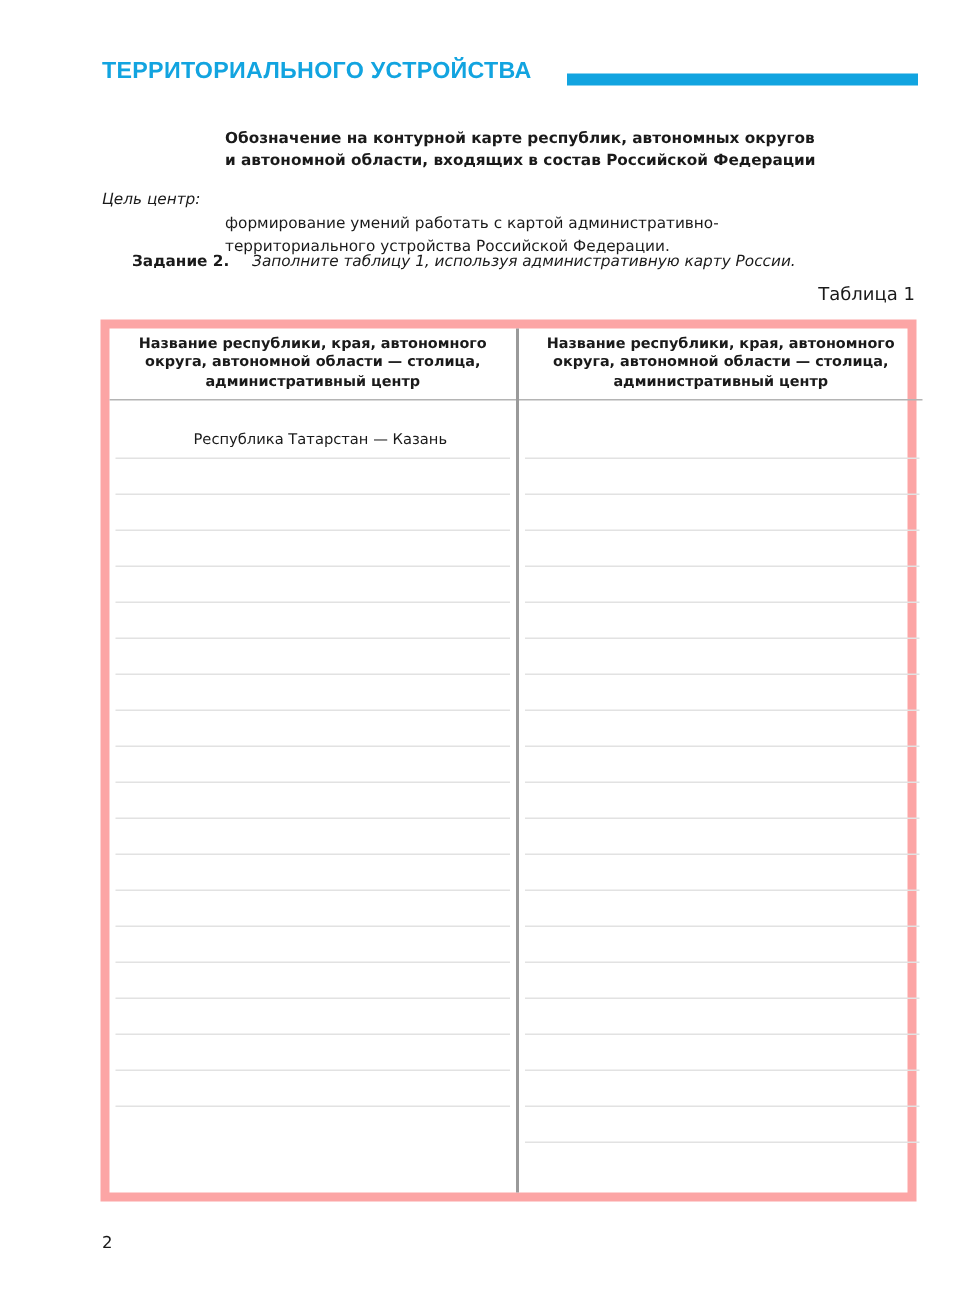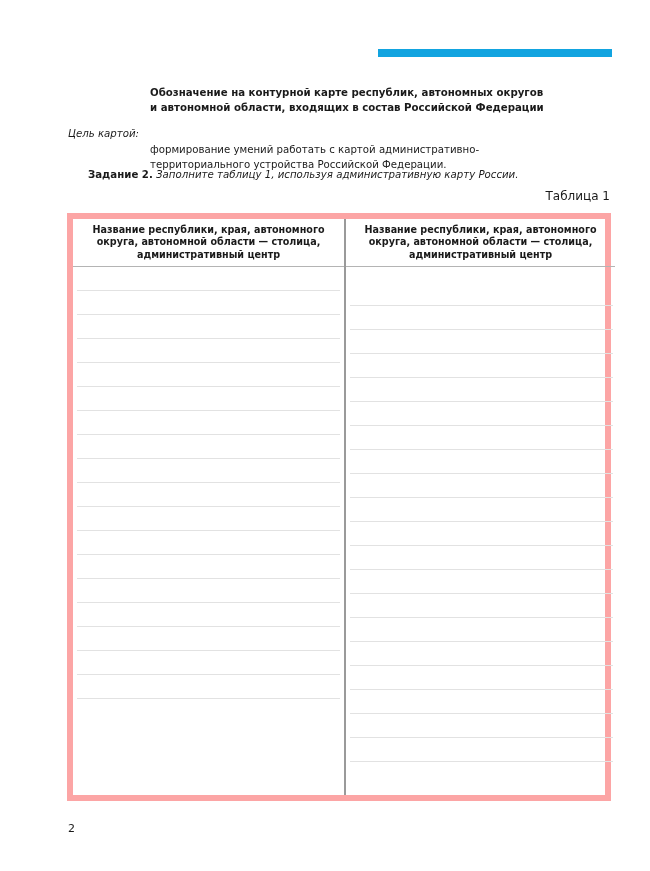--- a/index.html
+++ b/index.html
@@ -9,21 +9,21 @@
            font-family:"Liberation Sans", sans-serif; font-weight:bold;
            font-size:15.5px; line-height:19px; color:#12a4e0; letter-spacing:0.2px; }
   .title-bar { position:absolute; left:378px; top:49px; width:234px; height:8px; background:#12a4e0; }
   .subtitle { position:absolute; left:150px; top:85px; width:400px;
               font-weight:bold; font-size:10.2px; line-height:15px; }
   .goal { position:absolute; left:68px; top:126px; width:480px; font-size:10.2px; line-height:15px; }
   .goal-label { position:absolute; left:0; top:0; font-style:italic; }
   .goal-text { position:absolute; left:82px; top:16px; width:390px; }
   .task { position:absolute; left:88px; top:167px; font-size:10.2px; line-height:15px; white-space:nowrap; }
   .task-label { font-weight:bold; }
-  .task-text { font-style:italic; margin-left:0; }
+  .task-text { font-style:italic; margin-left:12px; }
   .table-caption { position:absolute; right:40px; top:189px; font-size:12px; }
   .table { position:absolute; left:67px; top:213px; width:544px; height:588px;
            border:6px solid #fca5a5; box-sizing:border-box; }
   .divider { position:absolute; left:271px; top:0; bottom:0; width:2px; background:#9a9a9a; }
   .head { position:absolute; top:0; height:48px; border-bottom:1px solid #b4b4b4;
           display:flex; align-items:center; justify-content:center; text-align:center;
           font-weight:bold; font-size:9.6px; line-height:12.5px; box-sizing:border-box; padding:0 10px; }
   .head.left { left:0; width:271px; }
   .head.right { left:273px; width:269px; }
   .col { position:absolute; top:48px; bottom:0; }
@@ -32,42 +32,44 @@
   .row { height:24px; border-bottom:1px solid #e2e2e2; box-sizing:border-box;
          font-size:9.8px; line-height:30px; padding-left:52px; white-space:nowrap; }
   .row.first { height:39px; line-height:54px; }
   .row.last { border-bottom:none; }
   .page-num { position:absolute; left:68px; top:822px; font-size:11px; }
 </style>
 </head>
 <body>
 
 <div class="title">
+  <div>ТЕРРИТОРИАЛЬНОГО УСТРОЙСТВА</div>
 </div>
 <div class="title-bar"></div>
 
 <div class="subtitle">Обозначение на контурной карте республик, автономных округов и автономной области, входящих в состав Российской Федерации</div>
 
 <div class="goal">
-  <span class="goal-label">Цель картой:</span>
+  <span class="goal-label">Цель центр:</span>
   <span class="goal-text">формирование умений работать с картой административно-территориального устройства Российской Федерации.</span>
 </div>
 
 <div class="task">
   <span class="task-label">Задание 2.</span>
   <span class="task-text">Заполните таблицу 1, используя административную карту России.</span>
 </div>
 
 <div class="table-caption">Таблица 1</div>
 
 <div class="table">
   <div class="divider"></div>
   <div class="head left">Название республики, края, автономного округа, автономной области — столица, административный центр</div>
   <div class="head right">Название республики, края, автономного округа, автономной области — столица, административный центр</div>
   <div class="col left" id="col-left">
+      <div class="row first">Республика Татарстан — Казань</div>
       <div class="row"></div>
       <div class="row"></div>
       <div class="row"></div>
       <div class="row"></div>
       <div class="row"></div>
       <div class="row"></div>
       <div class="row"></div>
       <div class="row"></div>
       <div class="row"></div>
       <div class="row"></div>

